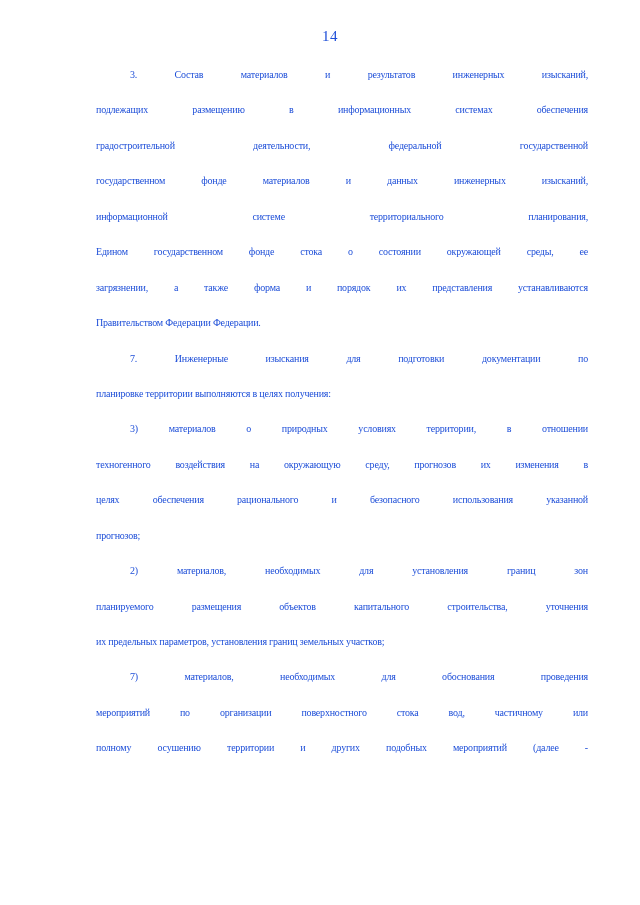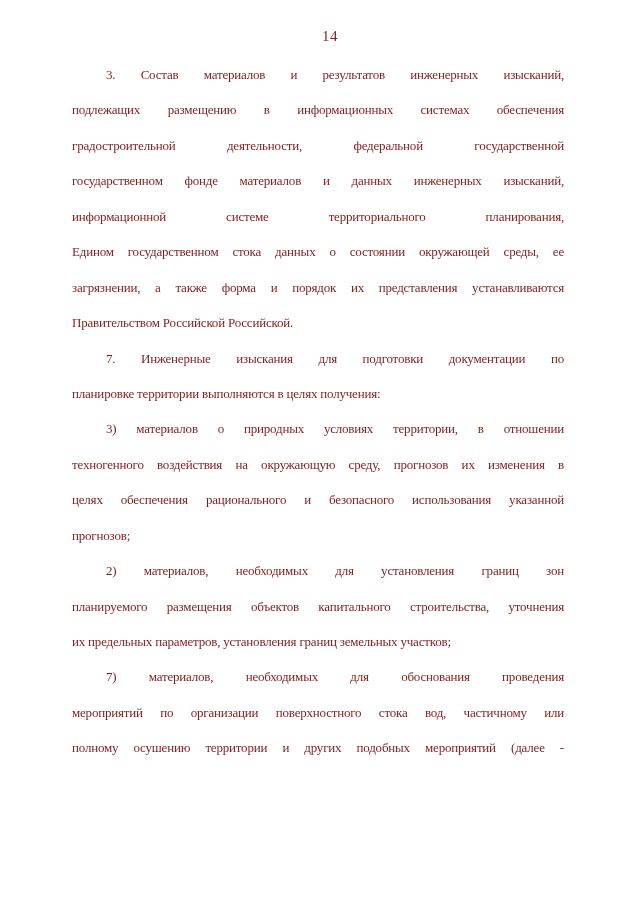--- a/index.html
+++ b/index.html
@@ -5,40 +5,40 @@
   html, body {
     margin: 0;
     padding: 0;
     background: #ffffff;
   }
   .page {
     position: relative;
     width: 640px;
     height: 905px;
     background: #ffffff;
-    color: #7f1d1d;
+    color: #1d4ed8;
     font-family: "Liberation Serif", "DejaVu Serif", serif;
     overflow: hidden;
     border-radius: 21px;
   }
   .page-number {
     position: absolute;
     top: 28px;
     left: 84px;
     width: 492px;
     text-align: center;
     font-size: 15px;
     letter-spacing: 0.5px;
   }
   .text-block {
     position: absolute;
     top: 57px;
-    left: 72px;
+    left: 96px;
     width: 492px;
-    font-size: 13px;
+    font-size: 10px;
     letter-spacing: -0.2px;
   }
   .text-line {
     height: 35.45px;
     line-height: 35.45px;
     text-align: left;
     white-space: normal;
   }
   .text-line.justified {
     text-align: justify;
@@ -52,23 +52,23 @@
 <body>
 
 <div class="page">
   <div class="page-number">14</div>
   <div class="text-block" id="text-block">
       <div class="text-line justified first">3. Состав материалов и результатов инженерных изысканий,</div>
       <div class="text-line justified">подлежащих размещению в информационных системах обеспечения</div>
       <div class="text-line justified">градостроительной деятельности, федеральной государственной</div>
       <div class="text-line justified">государственном фонде материалов и данных инженерных изысканий,</div>
       <div class="text-line justified">информационной системе территориального планирования,</div>
-      <div class="text-line justified">Едином государственном стока данных о состоянии окружающей среды, ее</div>
+      <div class="text-line justified">Едином государственном фонде стока о состоянии окружающей среды, ее</div>
       <div class="text-line justified">загрязнении, а также форма и порядок их представления устанавливаются</div>
-      <div class="text-line">Правительством Российской Российской.</div>
+      <div class="text-line">Правительством Федерации Федерации.</div>
       <div class="text-line justified first">7. Инженерные изыскания для подготовки документации по</div>
       <div class="text-line">планировке территории выполняются в целях получения:</div>
       <div class="text-line justified first">3) материалов о природных условиях территории, в отношении</div>
       <div class="text-line justified">техногенного воздействия на окружающую среду, прогнозов их изменения в</div>
       <div class="text-line justified">целях обеспечения рационального и безопасного использования указанной</div>
       <div class="text-line">прогнозов;</div>
       <div class="text-line justified first">2) материалов, необходимых для установления границ зон</div>
       <div class="text-line justified">планируемого размещения объектов капитального строительства, уточнения</div>
       <div class="text-line">их предельных параметров, установления границ земельных участков;</div>
       <div class="text-line justified first">7) материалов, необходимых для обоснования проведения</div>

